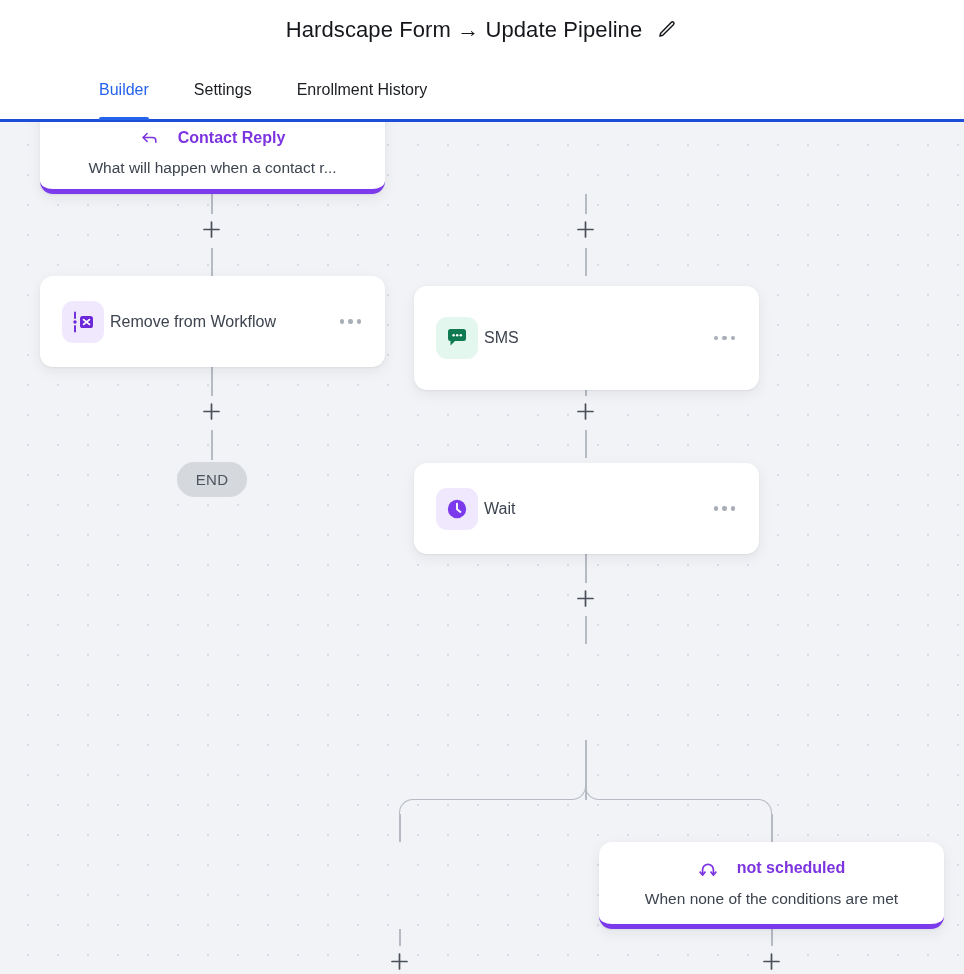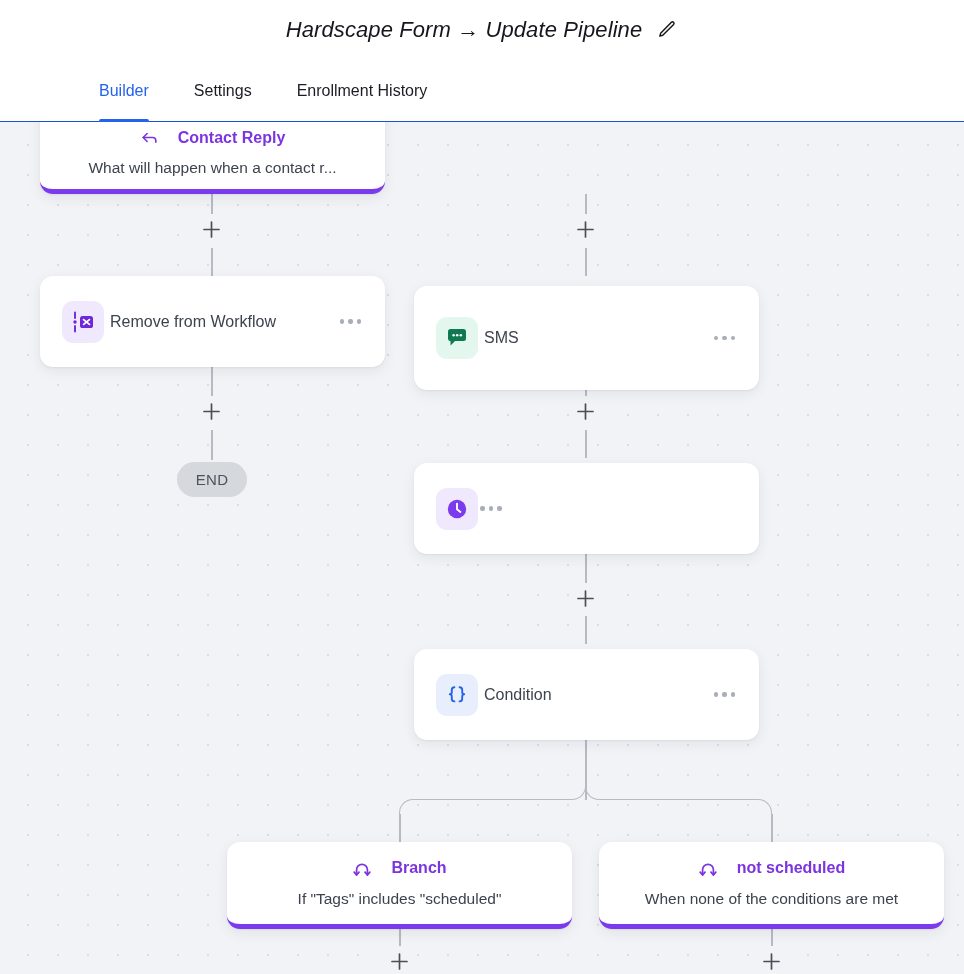--- a/index.html
+++ b/index.html
@@ -26,35 +26,34 @@
     display: flex;
     align-items: center;
     gap: 14px;
   }
   .header-title {
     font-size: 22px;
     color: #15171c;
     font-weight: 400;
     letter-spacing: .1px;
     white-space: nowrap;
-    font-style: italic;
   }
   .pencil-icon {
     width: 22px;
     height: 22px;
     display: block;
     cursor: pointer;
     color: #15171c;
   }
 
   
   .tabbar {
     height: 62px;
     background: #ffffff;
-    border-bottom: 1px solid #1d4ed8;
+    border-bottom: 3px solid #1d4ed8;
     display: flex;
     align-items: stretch;
     padding-left: 99px;
     gap: 0;
     position: relative;
     z-index: 10;
   }
   .tab {
     display: flex;
     align-items: center;
@@ -352,53 +351,29 @@
     <span>END</span>
   </div>
 
   <div class="node node-action" style="left:414px; top:341px; width:345px; height:91px;">
     <div class="node-icon" style="background:#f0e9fe;">
       <svg width="26" height="26" viewBox="0 0 26 26">
         <circle cx="13" cy="13" r="9.2" fill="#7c3aed"></circle>
         <path d="M13 7.6v5.7l3.4 2.6" stroke="#ffffff" stroke-width="1.9" stroke-linecap="round" stroke-linejoin="round" fill="none"></path>
       </svg>
     </div>
+    <div class="node-label">Wait</div>
     <div class="dots">
         <i></i>
         <i></i>
         <i></i>
       </div>
   </div>
 
-  <div class="node node-action" style="left:414px; top:527px; width:345px; height:91px;">
-    <div class="node-icon" style="background:#e8eefc;">
-      <svg width="26" height="26" viewBox="0 0 26 26" fill="none" stroke="#2563eb" stroke-width="1.9" stroke-linecap="round" stroke-linejoin="round">
-        <path d="M10.4 5.2c-2 0-2.6 1-2.6 2.6v2.1c0 1.6-.8 2.4-2 2.4 1.2 0 2 .8 2 2.4v2.1c0 1.6.6 2.6 2.6 2.6"></path>
-        <path d="M15.6 5.2c2 0 2.6 1 2.6 2.6v2.1c0 1.6.8 2.4 2 2.4-1.2 0-2 .8-2 2.4v2.1c0 1.6-.6 2.6-2.6 2.6"></path>
-      </svg>
-    </div>
-    <div class="node-label">Condition</div>
-    <div class="dots">
-        <i></i>
-        <i></i>
-        <i></i>
-      </div>
-  </div>
-
-  <div class="node node-titled" style="left:227px; top:720px; width:345px; height:87px;">
-    <div class="t-head">
-      <svg width="20" height="20" viewBox="0 0 24 24" fill="none" stroke="currentColor" stroke-width="2.1" stroke-linecap="round" stroke-linejoin="round">
-        <path d="M5.5 20V14c0-3.6 2.9-6.5 6.5-6.5s6.5 2.9 6.5 6.5v6"></path>
-        <polyline points="2.6 17 5.5 20.4 8.4 17"></polyline>
-        <polyline points="15.6 17 18.5 20.4 21.4 17"></polyline>
-      </svg>
-      <span>Branch</span>
-    </div>
-    <div class="t-sub">If "Tags" includes "scheduled"</div>
-  </div>
+
 
   <div class="node node-titled" style="left:599px; top:720px; width:345px; height:87px;">
     <div class="t-head">
       <svg width="20" height="20" viewBox="0 0 24 24" fill="none" stroke="currentColor" stroke-width="2.1" stroke-linecap="round" stroke-linejoin="round">
         <path d="M5.5 20V14c0-3.6 2.9-6.5 6.5-6.5s6.5 2.9 6.5 6.5v6"></path>
         <polyline points="2.6 17 5.5 20.4 8.4 17"></polyline>
         <polyline points="15.6 17 18.5 20.4 21.4 17"></polyline>
       </svg>
       <span>not scheduled</span>
     </div>

